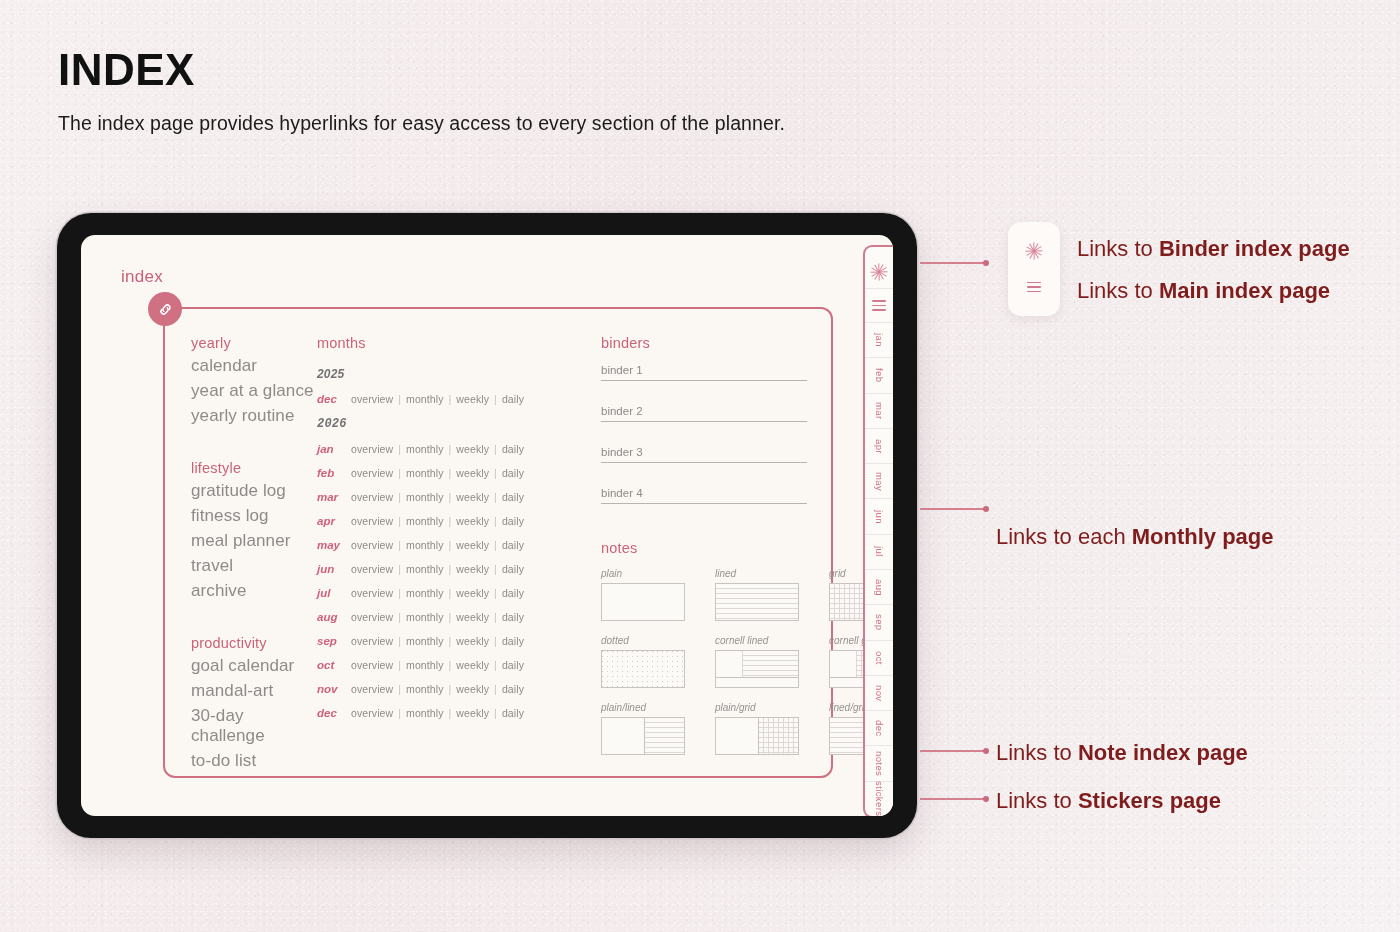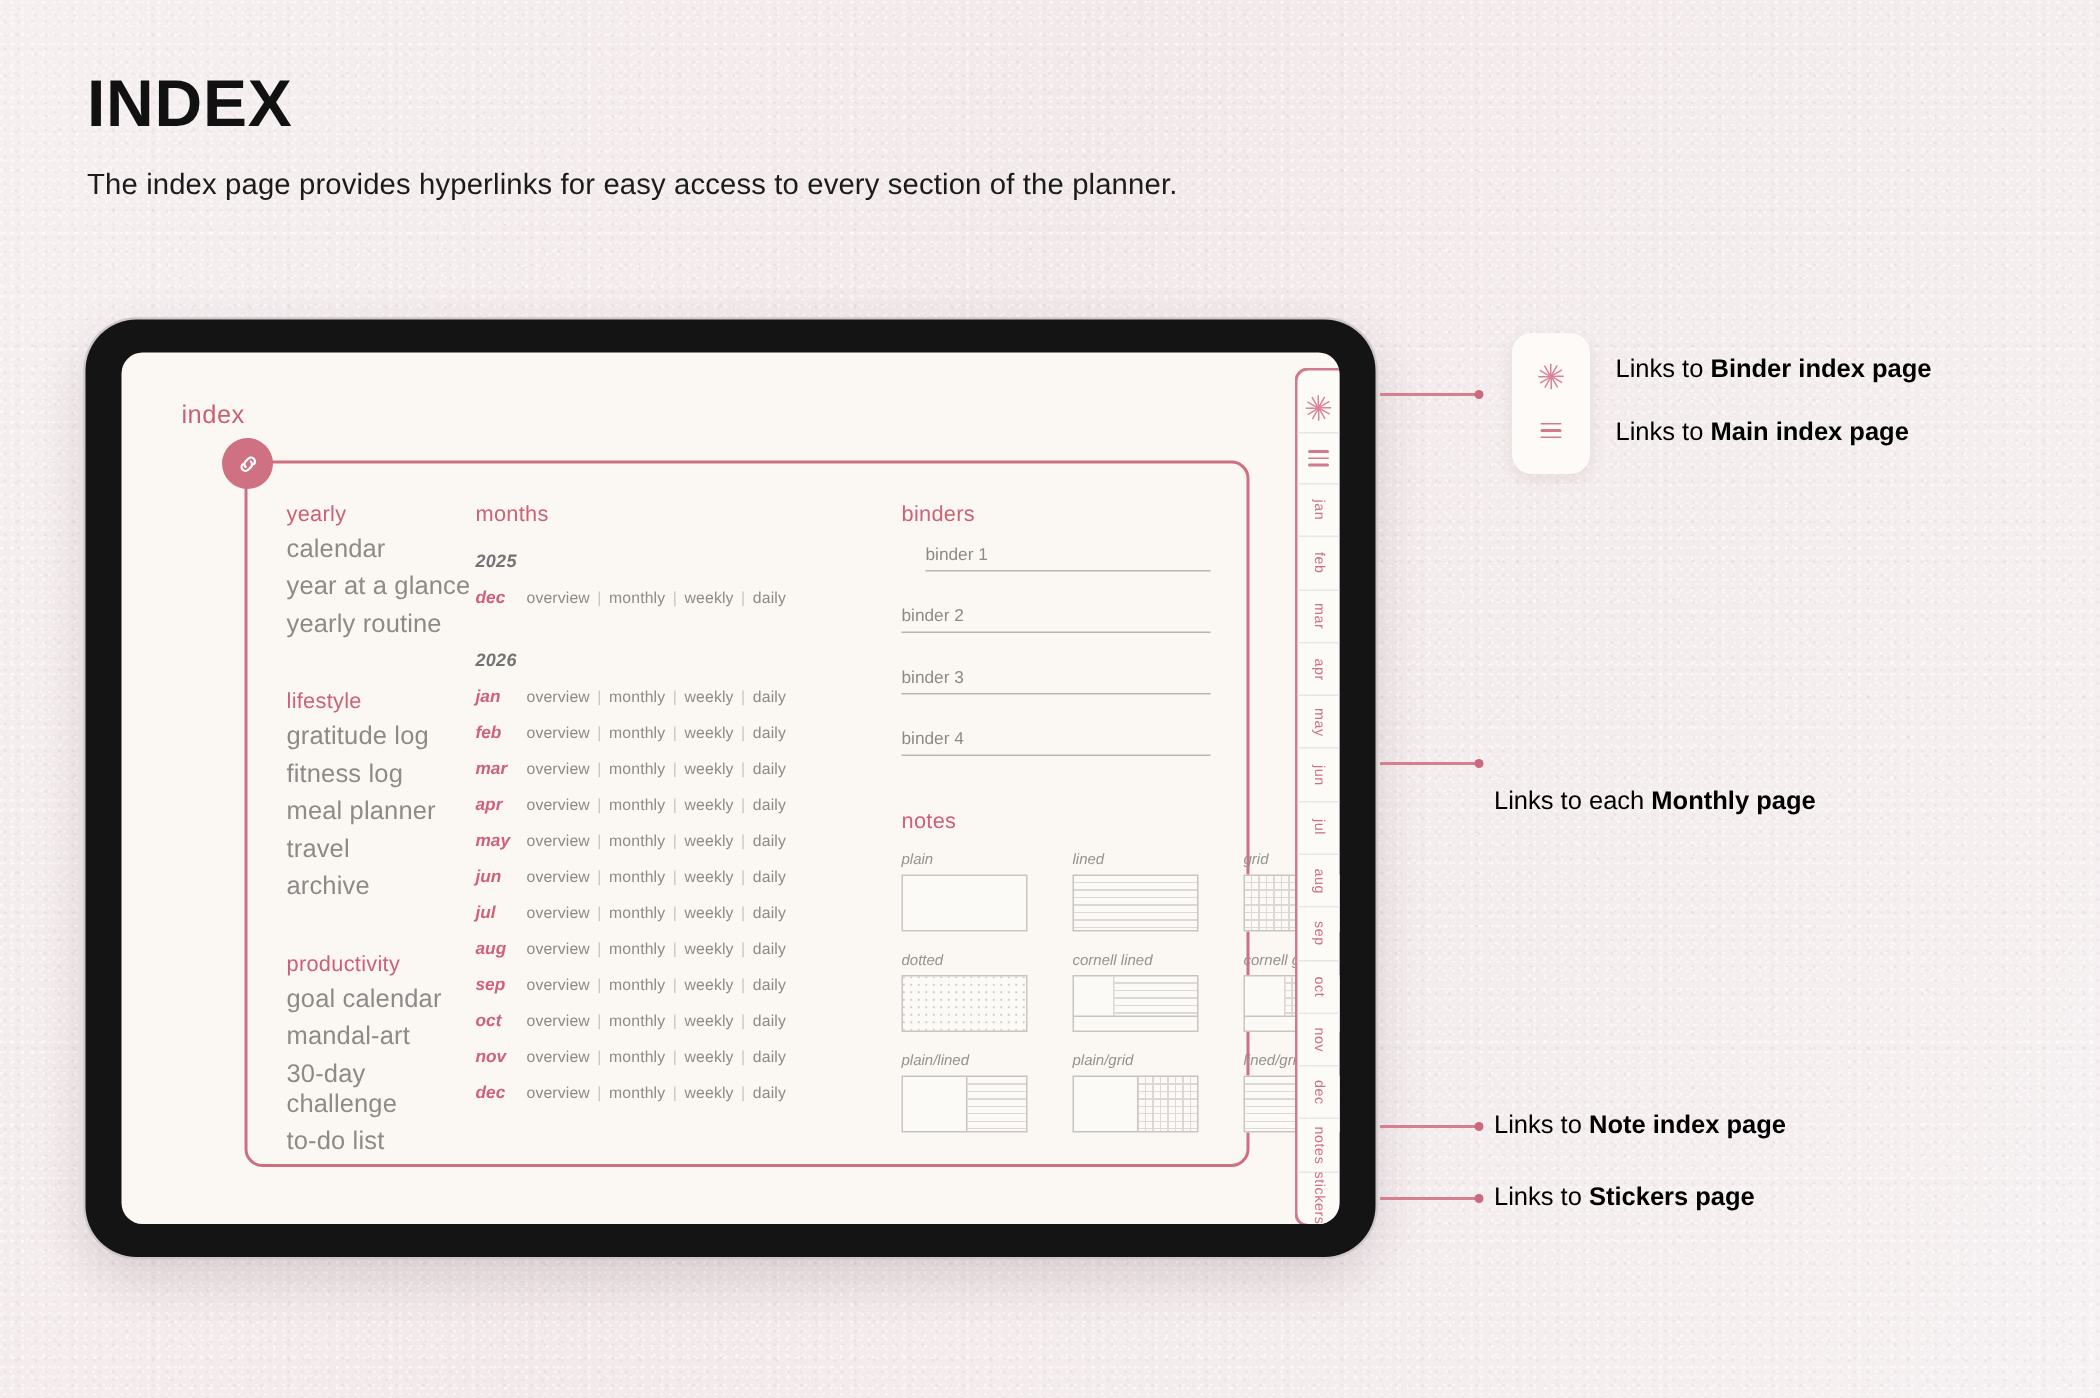--- a/index.html
+++ b/index.html
@@ -95,21 +95,21 @@
     color:#d0617a;
   }
   .mlinks { font-size:10.5px; color:#8d8a88; letter-spacing:.1px; }
   .mlinks .sep { color:#c9c4c2; padding:0 5px; }
 
   
   .binder-line {
     margin-top:9px; border-bottom:1px solid #b9b4b2; padding-bottom:4px;
     font-size:11.5px; color:#8d8a88;
   }
-  .binder-line.first { margin-top:13px;margin-left:16px; }
+  .binder-line.first { margin-top:13px; }
   .binder-sp { height:15px; }
 
   
   #notes-title { margin-top:36px; }
   .note-grid {
     margin-top:12px;
     display:grid; grid-template-columns:repeat(3,84px); gap:14px 30px;
   }
   .note-label {
     font-size:10px; font-style:italic; color:#96918f; margin-bottom:4px;
@@ -159,21 +159,21 @@
   .hamb { width:14px; }
   .hamb b { display:block; height:1.6px; background:#d07a8c; margin:3px 0; border-radius:1px; }
 
   
   .lead { position:absolute; height:1.6px; background:#d4808f; }
   .lead::after {
     content:""; position:absolute; right:-3px; top:-2.2px;
     width:6px; height:6px; border-radius:50%; background:#c96a7e;
   }
   .callout-txt {
-    position:absolute; font-size:17px; color:#000000; white-space:nowrap;
+    position:absolute; font-size:22px; color:#7f1d1d; white-space:nowrap;
   }
   .callout-txt b { font-weight:bold; }
 
   #icon-card {
     position:absolute; left:1008px; top:222px; width:52px; height:94px;
     background:#fdfaf7; border-radius:13px;
     box-shadow:0 3px 10px rgba(120,90,100,.13);
     display:flex; flex-direction:column; align-items:center;
     justify-content:space-around; padding:11px 0;
   }
@@ -226,21 +226,21 @@
         </div>
 
         <div class="col" id="col-months">
           <div class="sec-title">months</div>
           <div id="months-body">
               <div class="yr" style="margin-top: 16px;">2025</div>
               <div class="mrow">
                 <div class="mo">dec</div>
                 <div class="mlinks"><span>overview</span><span class="sep">|</span><span>monthly</span><span class="sep">|</span><span>weekly</span><span class="sep">|</span><span>daily</span></div>
               </div>
-              <div class="yr" style="margin-top: 28px;">2026</div>
+              <div class="yr" style="margin-top: 12px; font-family: Liberation Mono, monospace;">2026</div>
               <div class="mrow">
                 <div class="mo">jan</div>
                 <div class="mlinks"><span>overview</span><span class="sep">|</span><span>monthly</span><span class="sep">|</span><span>weekly</span><span class="sep">|</span><span>daily</span></div>
               </div>
               <div class="mrow">
                 <div class="mo">feb</div>
                 <div class="mlinks"><span>overview</span><span class="sep">|</span><span>monthly</span><span class="sep">|</span><span>weekly</span><span class="sep">|</span><span>daily</span></div>
               </div>
               <div class="mrow">
                 <div class="mo">mar</div>

